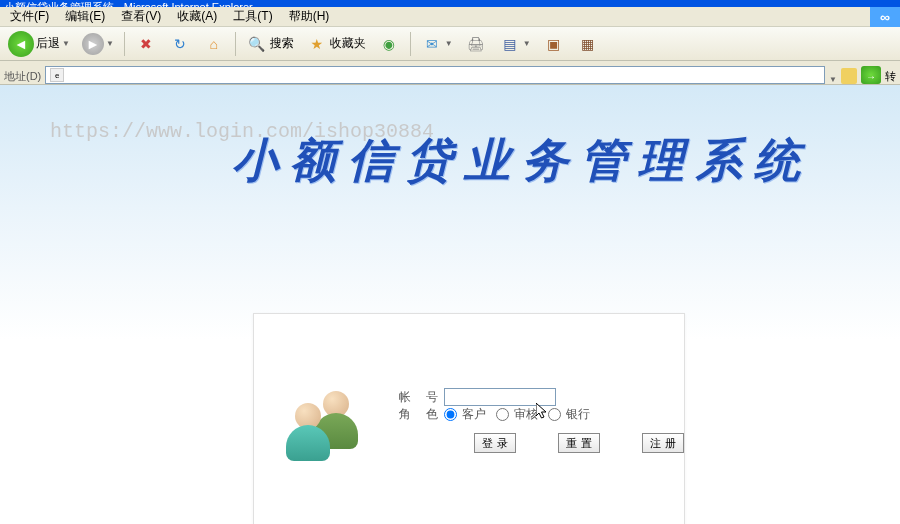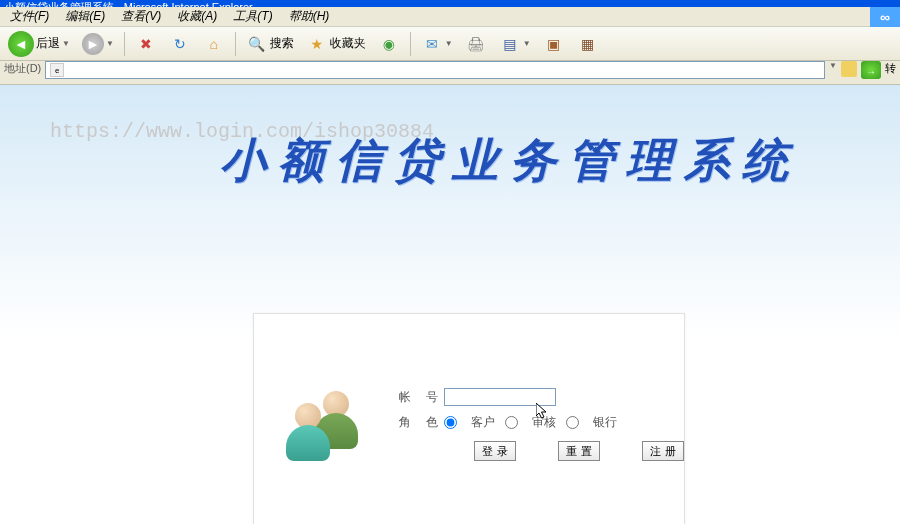--- a/index.html
+++ b/index.html
@@ -3,51 +3,51 @@
   <meta charset="utf-8">
   <style>
     * { margin: 0; padding: 0; box-sizing: border-box; }
     body { font-family: "Microsoft YaHei", SimSun, sans-serif; font-size: 12px; background: #fff; width: 900px; height: 524px; overflow: hidden; }
     
     
     .titlebar { height: 7px; background: #0054e3; color: #fff; display: flex; align-items: flex-start; overflow: hidden; }
     .titlebar-text { font-size: 11px; padding-left: 4px; white-space: nowrap; }
     
     
-    .menubar { height: 20px; background: #ece9d8; border-bottom: 1px solid #d0d0c0; display: flex; align-items: center; padding-left: 4px; gap: 4px; font-style: italic; }
+    .menubar { height: 20px; background: #ece9d8; border-bottom: 1px solid #d0d0c0; display: flex; align-items: center; padding-left: 4px; gap: 4px; }
     .menu-item { padding: 2px 6px; font-size: 12px; color: #000; cursor: default; }
     
     
     .toolbar { height: 34px; background: linear-gradient(#fafaf5, #ece9d8); border-bottom: 1px solid #c0c0b0; display: flex; align-items: center; padding: 0 4px; gap: 4px; }
     .tb-btn { display: flex; align-items: center; gap: 2px; padding: 2px 4px; border-radius: 3px; cursor: pointer; }
     .tb-icon { width: 22px; height: 22px; display: flex; align-items: center; justify-content: center; border-radius: 50%; font-size: 14px; }
     .tb-sep { width: 1px; height: 24px; background: #c0c0b0; margin: 0 2px; }
     .arrow-green { background: radial-gradient(#6eda3c, #3aa020); color: #fff; width: 26px; height: 26px; }
     .arrow-grey { background: radial-gradient(#d0d0d0, #a0a0a0); color: #fff; }
     
     
-    .addressbar { height: 24px; background: #ece9d8; border-bottom: 1px solid #c0c0b0; display: flex; align-items: flex-start; padding: 0 4px; gap: 4px; }
+    .addressbar { height: 24px; background: #ece9d8; border-bottom: 1px solid #c0c0b0; display: flex; align-items: flex-end; padding: 0 4px; gap: 4px; }
     .addr-label { font-size: 11px; color: #555; }
     .addr-input { flex: 1; height: 18px; border: 1px solid #7f9db9; background: #fff; font-size: 11px; padding: 0 4px; display: flex; align-items: center; gap: 4px; }
     .addr-pageicon { width: 14px; height: 14px; background: #f0f0f0; border: 1px solid #ccc; font-size: 8px; display: flex; align-items: center; justify-content: center; }
     
     
     .content { height: 439px; background: linear-gradient(180deg, #d4e9f7 0%, #eaf4fb 28%, #ffffff 58%); position: relative; }
     .watermark { position: absolute; left: 50px; top: 35px; font-family: "Courier New", monospace; font-size: 20px; color: #c8c8c8; letter-spacing: 0; opacity: 0.95; }
-    .sys-title { position: absolute; left: 220px; top: 45px; font-size: 46px; font-weight: bold; font-style: italic; color: #2050b8; letter-spacing: 12px; font-family: "STXingkai", "KaiTi", serif; text-shadow: 1px 1px 0 #a0c0f0; }
+    .sys-title { position: absolute; left: 232px; top: 45px; font-size: 46px; font-weight: bold; font-style: italic; color: #2050b8; letter-spacing: 12px; font-family: "STXingkai", "KaiTi", serif; text-shadow: 1px 1px 0 #a0c0f0; }
     
     
     .login-box { position: absolute; left: 253px; top: 228px; width: 432px; height: 230px; background: #fff; border: 1px solid #e0e0e0; box-shadow: 0 1px 3px rgba(0,0,0,0.05); display: flex; }
     .login-left { width: 180px; display: flex; align-items: center; justify-content: center; }
     .login-right { padding: 74px 0 0 0; }
-    .form-row { display: flex; align-items: center; margin-bottom: 8px; font-size: 12px; color: #555; }
+    .form-row { display: flex; align-items: center; font-size: 12px; color: #555; }
     .form-label { width: 46px; text-align: right; letter-spacing: 6px; }
     .form-input { width: 112px; height: 18px; border: 1px solid #7f9db9; background: #fff; font-size: 12px; }
     .radio-group { display: flex; gap: 10px; align-items: center; }
-    .radio-item { display: flex; align-items: center; gap: 14px; }
+    .radio-item { display: flex; align-items: center; gap: 5px; }
     .btn-row { display: flex; gap: 12px; margin-top: 10px; padding-left: 46px; }
     .form-btn { width: 42px; height: 20px; border: 1px solid #888; background: linear-gradient(#fff, #e8e8e8); font-size: 11px; cursor: pointer; letter-spacing: 4px; text-align: center; padding-left: 4px; margin-left: 30px; }
     
     
     .people-icon { width: 80px; height: 75px; position: relative; }
     .person { position: absolute; }
     .person-back { left: 28px; top: 0; }
     .person-front { left: 0; top: 12px; }
     .head { width: 26px; height: 26px; border-radius: 50%; background: radial-gradient(circle at 35% 30%, #f8e0c0, #d8b088); margin: 0 auto; }
     .body { width: 44px; height: 36px; border-radius: 22px 22px 8px 8px; margin-top: -4px; }

